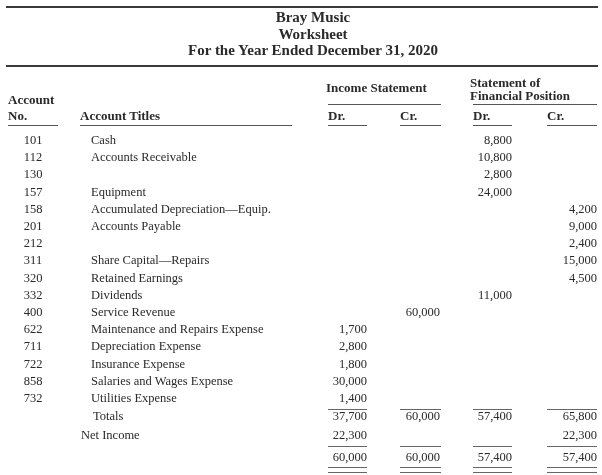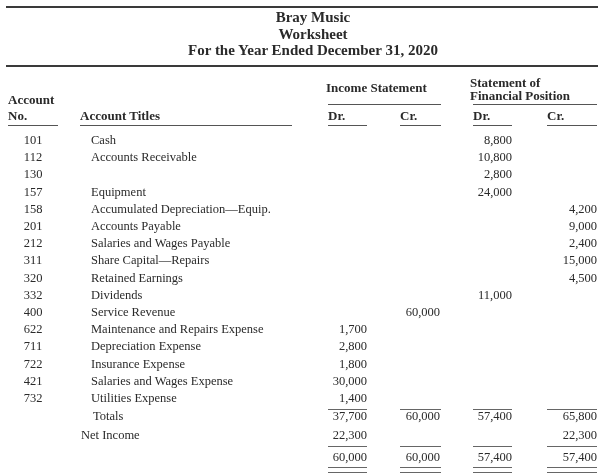--- a/index.html
+++ b/index.html
@@ -95,21 +95,20 @@
     <div class="row" style="top: 218px;">
       <span class="cell no">201</span>
       <span class="cell acct">Accounts Payable</span>
       <span class="cell num c1"></span>
       <span class="cell num c2"></span>
       <span class="cell num c3"></span>
       <span class="cell num c4">9,000</span>
     </div>
     <div class="row" style="top: 235.2px;">
       <span class="cell no">212</span>
-      <span class="cell acct">Salaries and Wages Payable</span>
       <span class="cell num c1"></span>
       <span class="cell num c2"></span>
       <span class="cell num c3"></span>
       <span class="cell num c4">2,400</span>
     </div>
     <div class="row" style="top: 252.4px;">
       <span class="cell no">311</span>
       <span class="cell acct">Share Capital—Repairs</span>
       <span class="cell num c1"></span>
       <span class="cell num c2"></span>
@@ -158,21 +157,21 @@
     </div>
     <div class="row" style="top: 355.6px;">
       <span class="cell no">722</span>
       <span class="cell acct">Insurance Expense</span>
       <span class="cell num c1">1,800</span>
       <span class="cell num c2"></span>
       <span class="cell num c3"></span>
       <span class="cell num c4"></span>
     </div>
     <div class="row" style="top: 372.8px;">
-      <span class="cell no">421</span>
+      <span class="cell no">858</span>
       <span class="cell acct">Salaries and Wages Expense</span>
       <span class="cell num c1">30,000</span>
       <span class="cell num c2"></span>
       <span class="cell num c3"></span>
       <span class="cell num c4"></span>
     </div>
     <div class="row" style="top: 390px;">
       <span class="cell no">732</span>
       <span class="cell acct">Utilities Expense</span>
       <span class="cell num c1">1,400</span>

